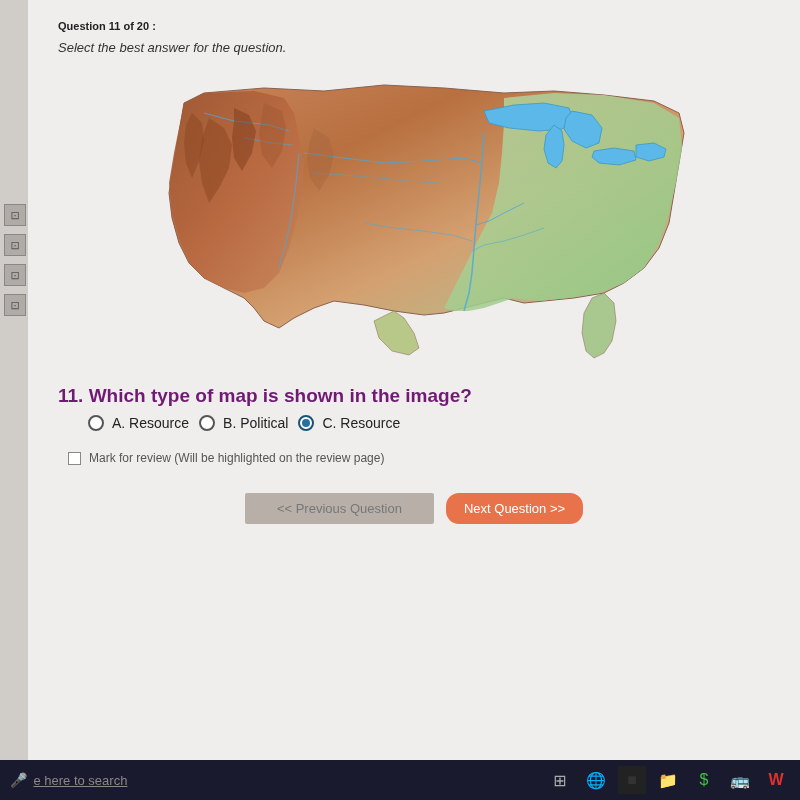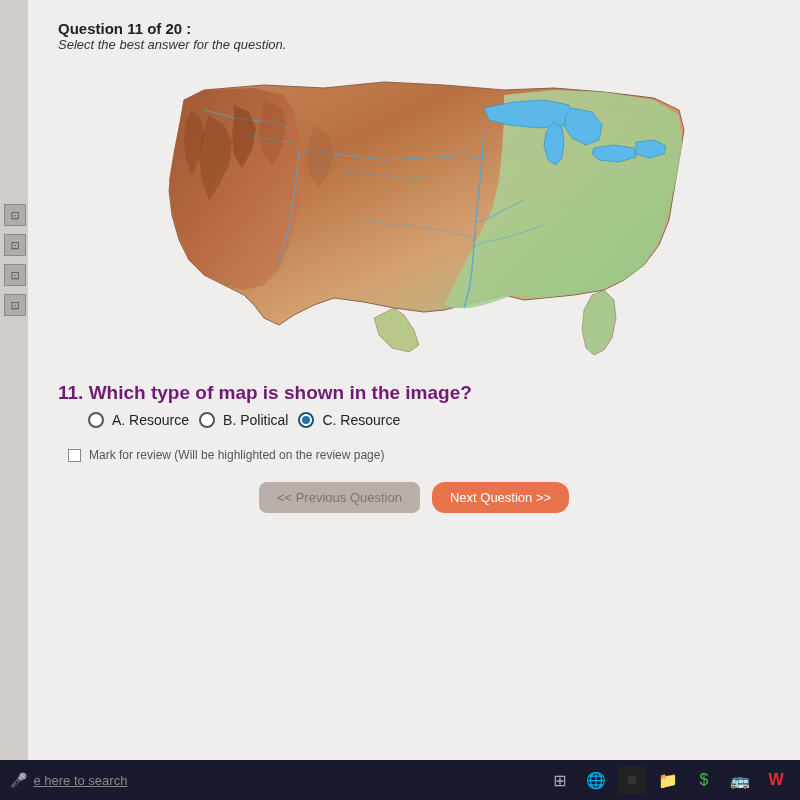--- a/index.html
+++ b/index.html
@@ -42,23 +42,24 @@
       position: absolute;
       left: 28px;
       top: 0;
       right: 0;
       bottom: 40px;
       background: #f0eeec;
       padding: 20px 30px 20px 30px;
     }
 
     .question-header {
-      font-size: 15px;
+      font-size: 11px;
       font-weight: bold;
       color: #222;
+      margin-bottom: 8px;
     }
 
     .instruction {
       font-size: 13px;
       font-style: italic;
       color: #333;
       margin-bottom: 18px;
     }
 
     
@@ -128,21 +129,21 @@
     }
 
     
     .mark-review {
       display: flex;
       align-items: center;
       gap: 8px;
       font-size: 12px;
       color: #555;
       margin-left: 10px;
-      margin-bottom: 20px;
+      margin-bottom: 28px;
     }
 
     .checkbox {
       width: 13px;
       height: 13px;
       border: 1px solid #888;
       background: white;
     }
 
     
@@ -150,24 +151,24 @@
       display: flex;
       gap: 12px;
       justify-content: center;
       margin-top: 10px;
     }
 
     .btn-prev {
       background: #b8b0a8;
       color: #777;
       border: none;
-      padding: 8px 18px;
+      padding: 8px 32px;
       font-size: 13px;
       cursor: pointer;
-      border-radius: 8px;
+      border-radius: 2px;
     }
 
     .btn-next {
       background: #e8734a;
       color: white;
       border: none;
       padding: 8px 18px;
       font-size: 13px;
       cursor: pointer;
       border-radius: 13px;

